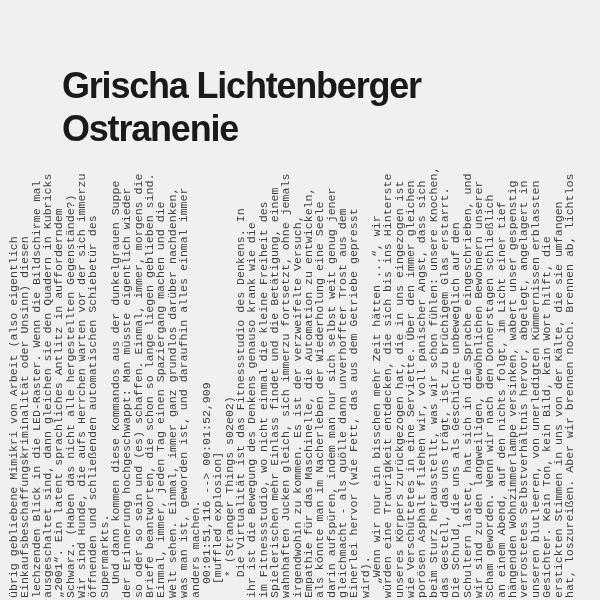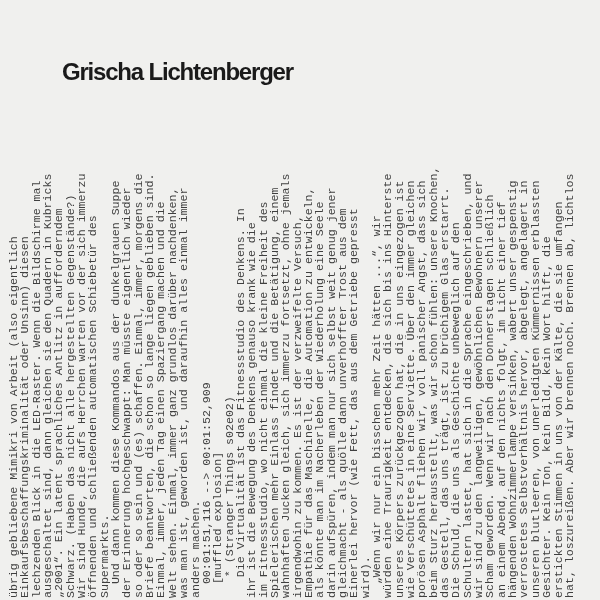--- a/index.html
+++ b/index.html
@@ -6,24 +6,24 @@
   body {
     width: 600px; height: 600px;
     background: #f0f0ee;
     overflow: hidden;
     position: relative;
     font-family: "Liberation Sans", sans-serif;
   }
   .title-block {
     position: absolute;
     left: 62px;
-    top: 50px;
+    top: 64px;
     color: #1a1a1a;
     font-weight: 700;
-    font-size: 24px;
+    font-size: 36px;
     line-height: 43px;
     letter-spacing: -1.2px;
     white-space: nowrap;
   }
   .rotated-wrap {
     position: absolute;
     left: 8px;
     top: 598px;
     width: 434px;
     height: 568px;
@@ -38,20 +38,21 @@
     color: #3f3f3f;
     white-space: pre;
     letter-spacing: 0;
   }
 </style>
 </head>
 <body>
 
 <div class="title-block">
   <div>Grischa Lichtenberger</div>
+  <div>Ostranenie</div>
 </div>
 
 <div class="rotated-wrap">
   <pre class="rotated-text">übrig gebliebene Mimikri von Arbeit (also eigentlich
 Einkaufsbeschaffungskriminalität oder Unsinn) diesen
 lechzenden Blick in die LED-Raster. Wenn die Bildschirme mal
 ausgeschaltet sind, dann gleichen sie den Quadern in Kubricks
 „2001“. Ein latent sprachliches Antlitz in aufforderndem
 Schwarz. (Haben das nicht alle hergestellten Gegenstände?)
 Wir sind Hunde, die aufs Herrchen warten vor der sich immerzu

